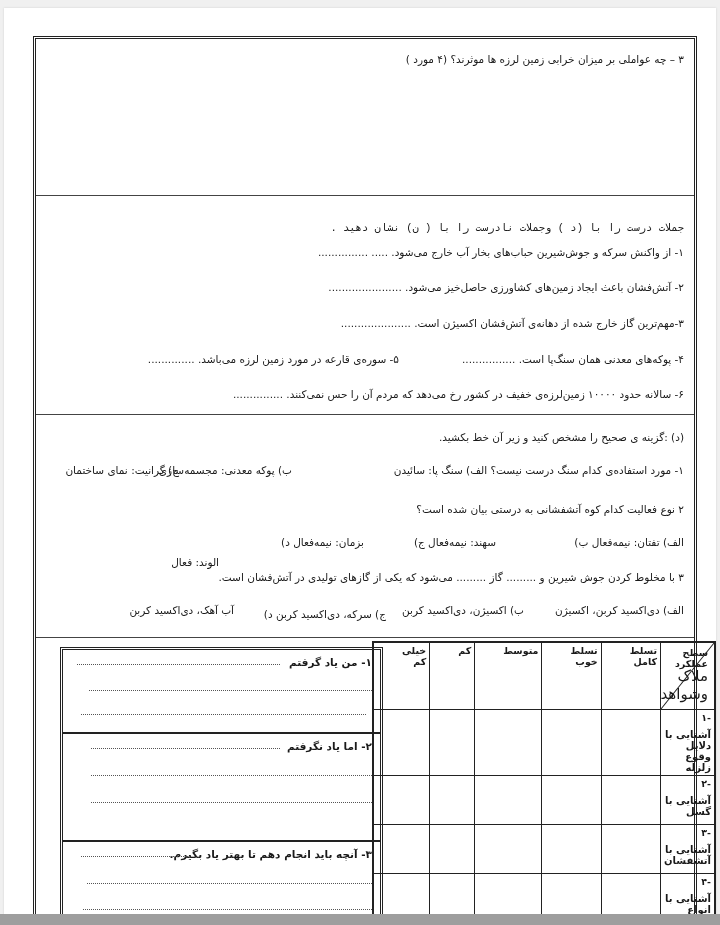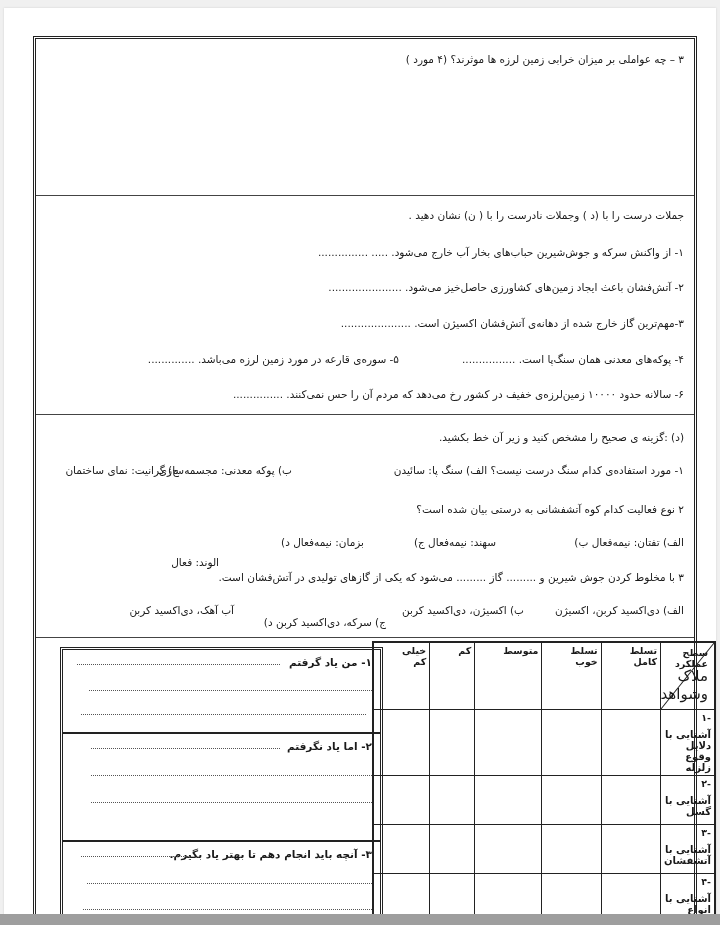--- a/index.html
+++ b/index.html
@@ -65,21 +65,21 @@
 <div class="page"></div>
 
 <div class="outer">
 
   <div class="sec-q3">
     <div class="txt" style="top:14px;">۳ – چه عواملی بر میزان خرابی زمین لرزه ها موثرند؟ (۴ مورد )</div>
   </div>
   <div class="hline" style="top:156px;"></div>
 
   <div class="sec-tf">
-    <div class="txt" style="top:13px;">جملات درست را با (د ) وجملات نادرست را با ( ن) نشان دهید .</div>
+    <div class="txt" style="top:25px;font-family:Liberation Mono, monospace;">جملات درست را با (د ) وجملات نادرست را با ( ن) نشان دهید .</div>
     <div class="txt" style="top:50px;text-align:center;">۱- از واکنش سرکه و جوش‌شیرین حباب‌های بخار آب خارج می‌شود. ..... ...............</div>
     <div class="txt" style="top:85px;">۲- آتش‌فشان باعث ایجاد زمین‌های کشاورزی حاصل‌خیز می‌شود. ......................</div>
     <div class="txt" style="top:121px;">۳-مهم‌ترین گاز خارج شده از دهانه‌ی آتش‌فشان اکسیژن است. .....................</div>
     <div class="txt" style="top:157px;">۴- پوکه‌های معدنی همان سنگ‌پا است. ................</div>
     <div class="opt" style="top:157px; right:295px;">۵- سوره‌ی قارعه در مورد زمین لرزه می‌باشد. ..............</div>
     <div class="txt" style="top:192px;">۶- سالانه حدود ۱۰۰۰۰ زمین‌لرزه‌ی خفیف در کشور رخ می‌دهد که مردم آن را حس نمی‌کنند. ...............</div>
   </div>
   <div class="hline" style="top:375px;"></div>
 
   <div class="sec-mc">
@@ -91,21 +91,21 @@
 
     <div class="txt" style="top:87px;">۲  نوع فعالیت کدام کوه آتشفشانی به درستی بیان شده است؟</div>
     <div class="opt" style="top:120px; right:10px;">الف)   تفتان: نیمه‌فعال ب)</div>
     <div class="opt" style="top:120px; right:198px;">سهند: نیمه‌فعال ج)</div>
     <div class="opt" style="top:120px; right:330px;margin-left:48px;">بزمان: نیمه‌فعال د)</div>
     <div class="opt" style="top:120px; right:475px;margin-top:20px;">الوند: فعال</div>
 
     <div class="txt" style="top:155px;">۳  با مخلوط کردن جوش شیرین و ......... گاز ......... می‌شود که یکی از گازهای تولیدی در آتش‌فشان است.</div>
     <div class="opt" style="top:188px; right:10px;">الف)   دی‌اکسید کربن، اکسیژن</div>
     <div class="opt" style="top:188px; right:170px;">ب) اکسیژن، دی‌اکسید کربن</div>
-    <div class="opt" style="top:200px; right:308px;">ج) سرکه، دی‌اکسید کربن  د)</div>
+    <div class="opt" style="top:192px; right:308px;">ج) سرکه، دی‌اکسید کربن  د)</div>
     <div class="opt" style="top:188px; right:460px;">آب آهک، دی‌اکسید کربن</div>
   </div>
   <div class="hline" style="top:598px;"></div>
 
   <div class="reflect">
     <div class="rcell" style="top:0; height:82px;">
       <div class="rtitle" style="top:6px;">۱- من یاد گرفتم</div>
       <div class="dots" style="top:14px; left:14px; right:100px;"></div>
       <div class="dots" style="top:40px; left:26px; right:6px;"></div>
       <div class="dots" style="top:64px; left:18px; right:14px;"></div>

